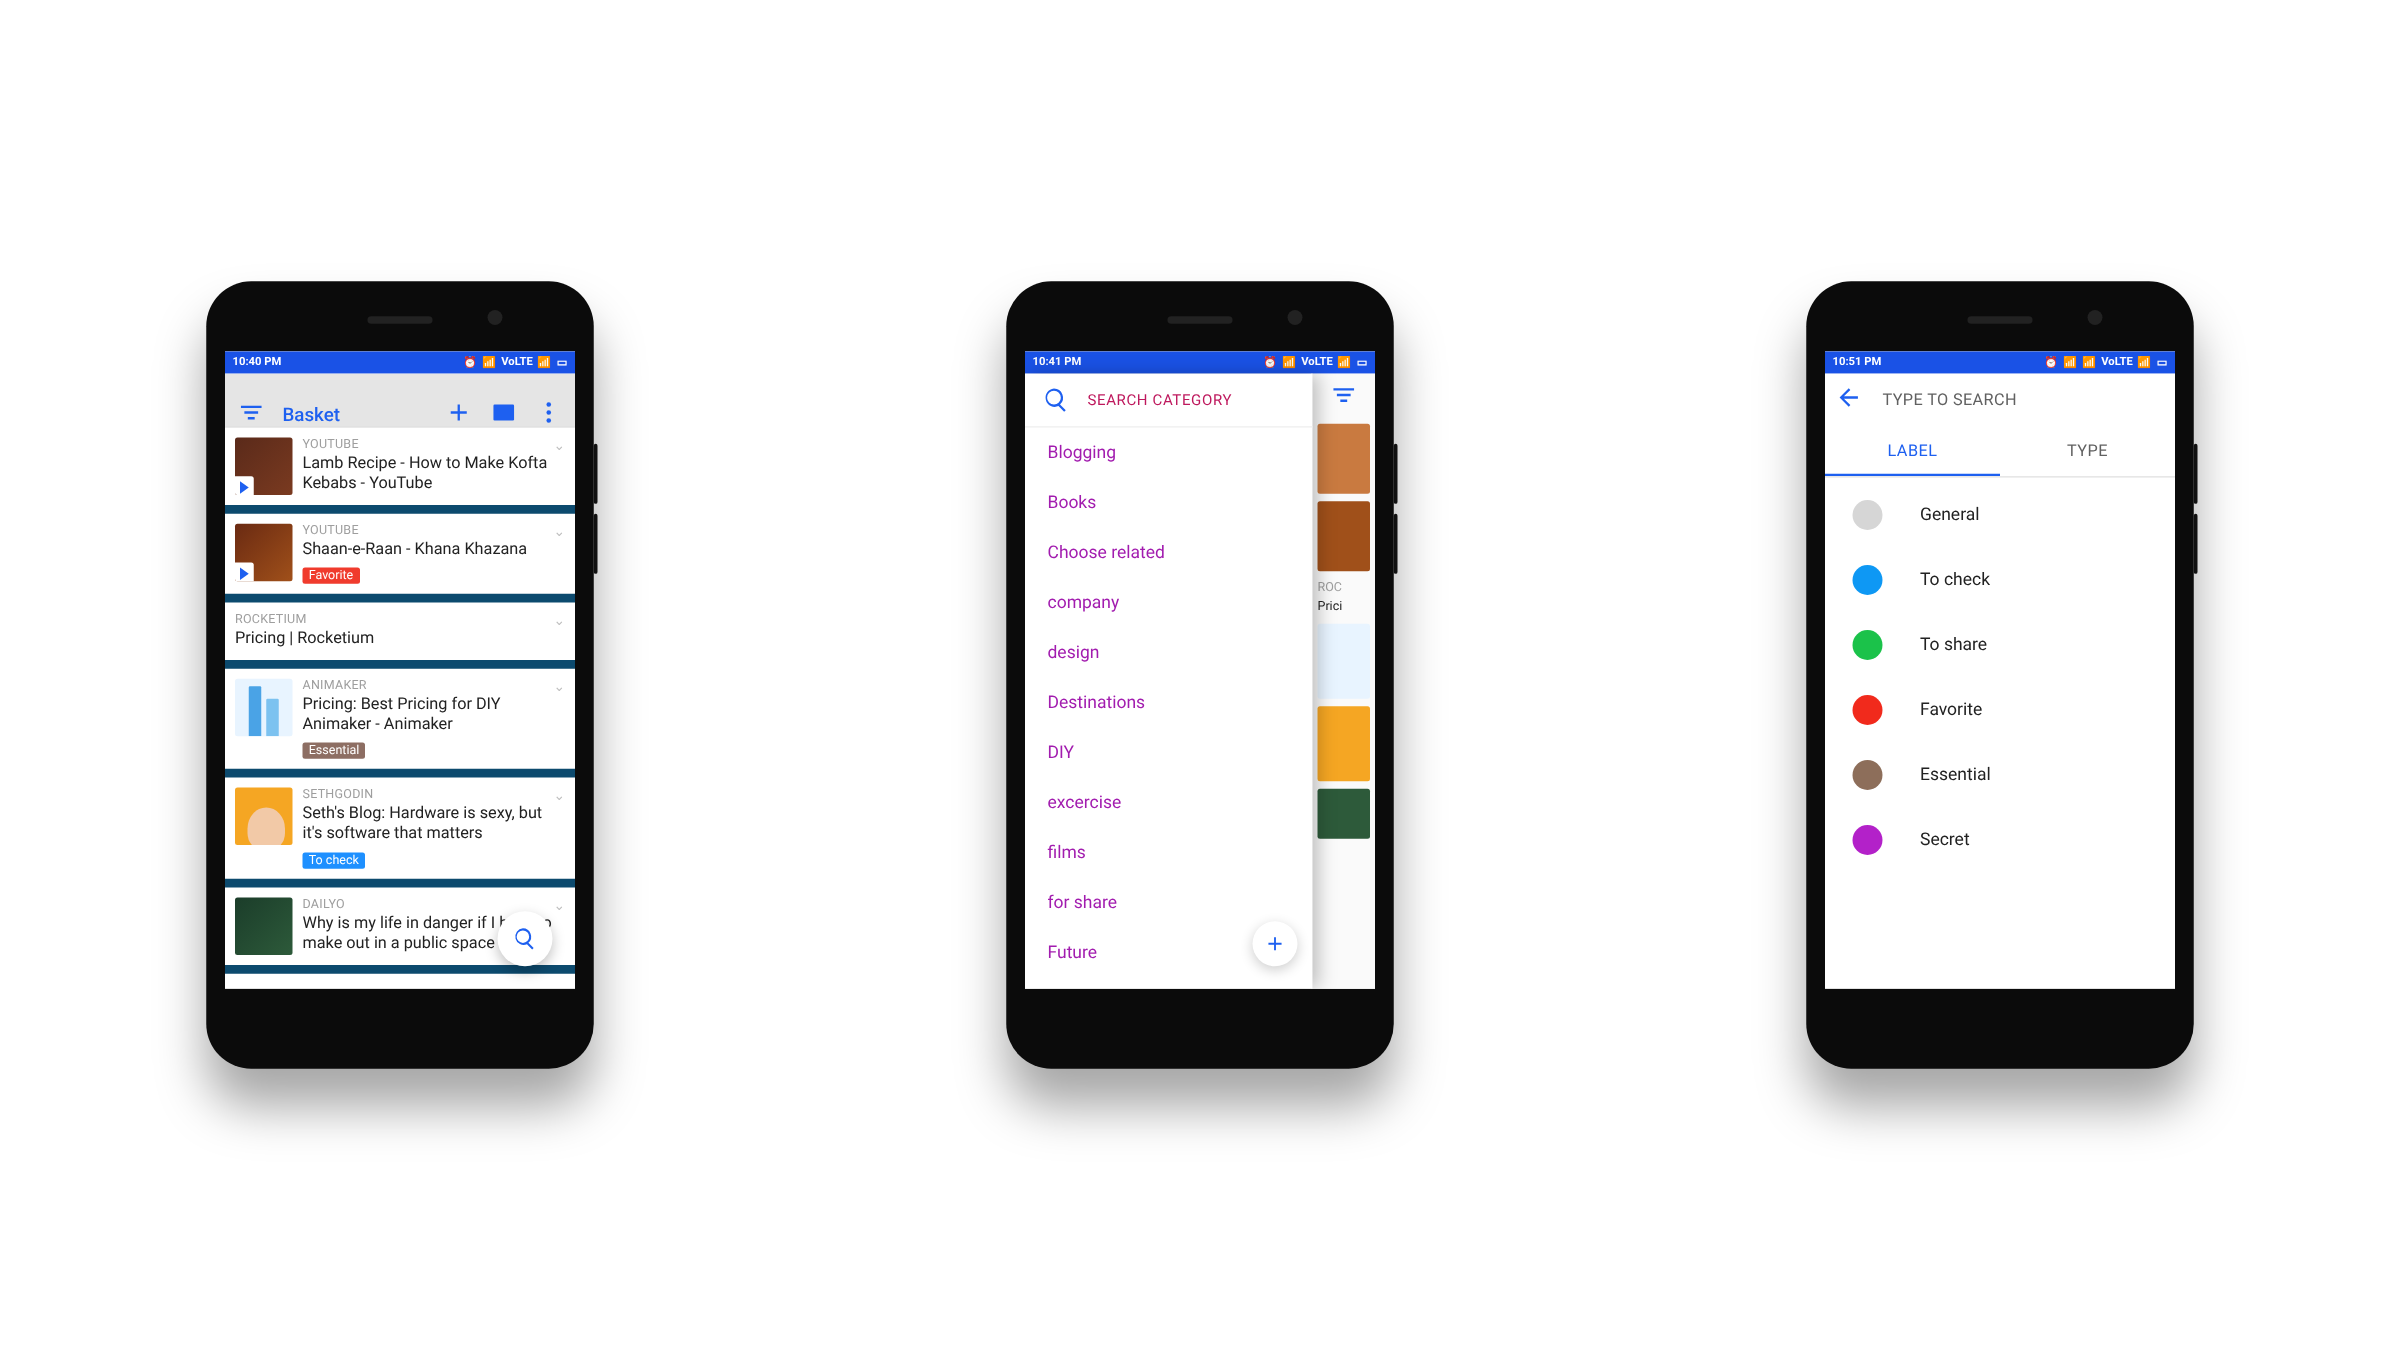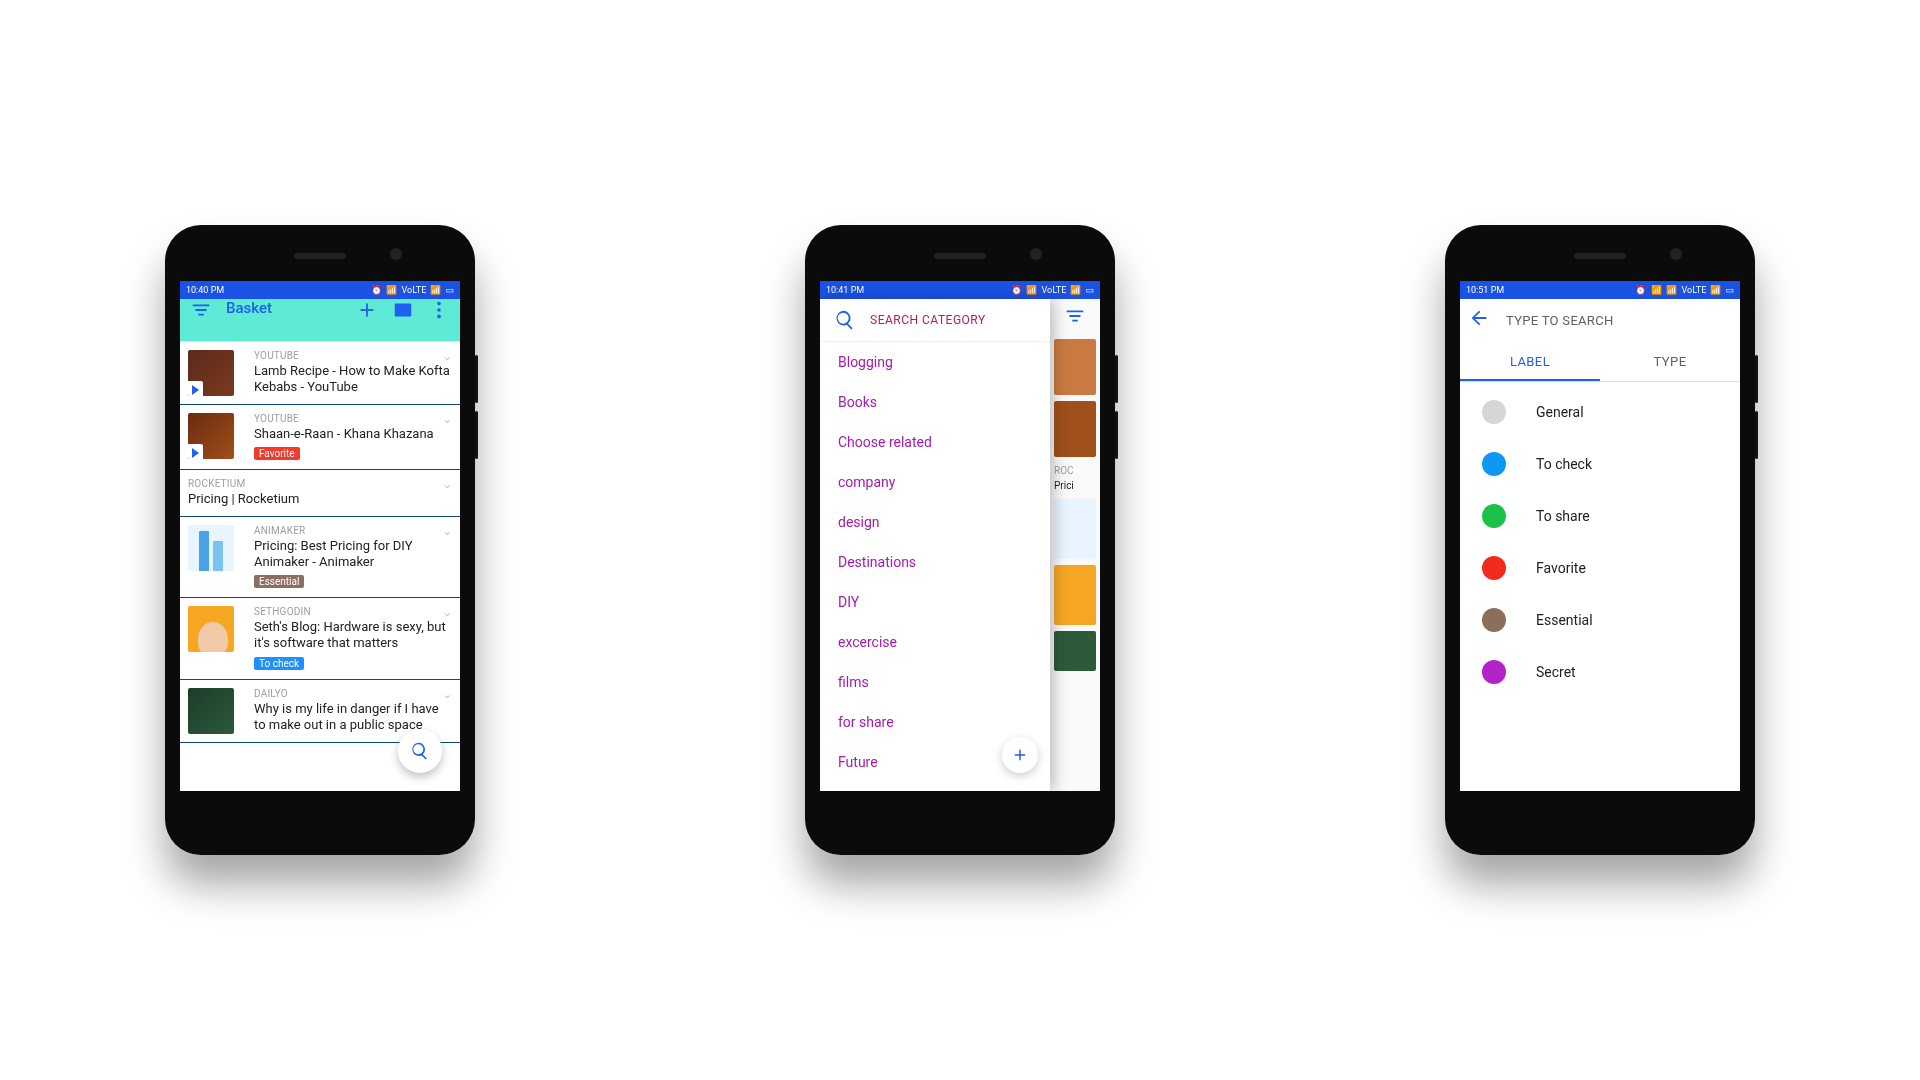--- a/index.html
+++ b/index.html
@@ -22,33 +22,33 @@
     width:310px;height:630px;background:#0b0b0b;border-radius:36px;
     position:relative;box-shadow:0 30px 40px var(--shadow);
     padding:56px 15px 64px 15px;box-sizing:border-box;
   }
   .speaker{position:absolute;top:28px;left:50%;transform:translateX(-50%);width:52px;height:6px;border-radius:3px;background:#222;}
   .cam{position:absolute;top:23px;left:50%;transform:translateX(70px);width:12px;height:12px;border-radius:50%;background:#222;}
   .sidebtn{position:absolute;right:-3px;width:3px;height:48px;background:#111;border-radius:2px;}
   .sidebtn.b1{top:130px}.sidebtn.b2{top:186px}
   .screen{width:100%;height:100%;background:#f5f5f5;overflow:hidden;position:relative;}
 
-  .status{height:18px;background:var(--blue);color:#fff;font-size:9px;display:flex;align-items:center;justify-content:space-between;padding:0 6px;}
+  .status{height:18px;background:var(--blue);color:#fff;font-size:9px;display:flex;align-items:center;justify-content:space-between;padding:0 6px;font-weight:bold;}
   .status .r{display:flex;gap:4px;align-items:center}
   .status .sig{display:inline-block}
 
   .app{background:#fff;height:calc(100% - 18px);display:flex;flex-direction:column;position:relative;}
-  .toolbar{height:42px;display:flex;align-items:flex-start;gap:14px;padding:0 10px;border-bottom:1px solid #e0e0e0;background:#5eead4;}
+  .toolbar{height:42px;display:flex;align-items:flex-end;gap:14px;padding:0 10px;border-bottom:1px solid #e0e0e0;background:#e5e5e5;}
   .toolbar .title{color:var(--blue2);font-weight:500;font-size:15px;flex:0 0 auto}
   .spacer{flex:1}
   .ticon{color:var(--blue2);width:22px;height:22px;display:flex;align-items:center;justify-content:center}
   .ticon svg{width:22px;height:22px;fill:var(--blue2)}
 
   .list{flex:1;overflow:hidden}
-  .item{display:flex;gap:20px;padding:8px 8px;border-bottom:1px solid #0c4a6e;position:relative}
+  .item{display:flex;gap:8px;padding:8px 8px;border-bottom:7px solid #0c4a6e;position:relative}
   .thumb{width:46px;height:46px;background:#ccc;border-radius:2px;flex:0 0 auto;position:relative;overflow:hidden}
   .play{position:absolute;bottom:-3px;left:-3px;width:18px;height:18px;background:#fff;border-radius:2px;display:flex;align-items:center;justify-content:center}
   .play::after{content:"";border-left:7px solid var(--blue2);border-top:5px solid transparent;border-bottom:5px solid transparent;margin-left:2px}
   .meta{flex:1;min-width:0}
   .src{font-size:10px;color:var(--mut);text-transform:uppercase;letter-spacing:.2px;margin-bottom:2px}
   .ttl{font-size:13px;line-height:1.25;color:#222}
   .badge{display:inline-block;font-size:10px;color:#fff;border-radius:2px;padding:1px 5px;margin-top:4px}
   .chev{position:absolute;top:8px;right:8px;color:#bdbdbd;font-size:11px}
   .fab{position:absolute;bottom:18px;right:18px;width:44px;height:44px;border-radius:50%;background:#fff;box-shadow:0 4px 10px rgba(0,0,0,0.25);display:flex;align-items:center;justify-content:center}
   .fab svg{width:20px;height:20px;fill:var(--blue2)}

